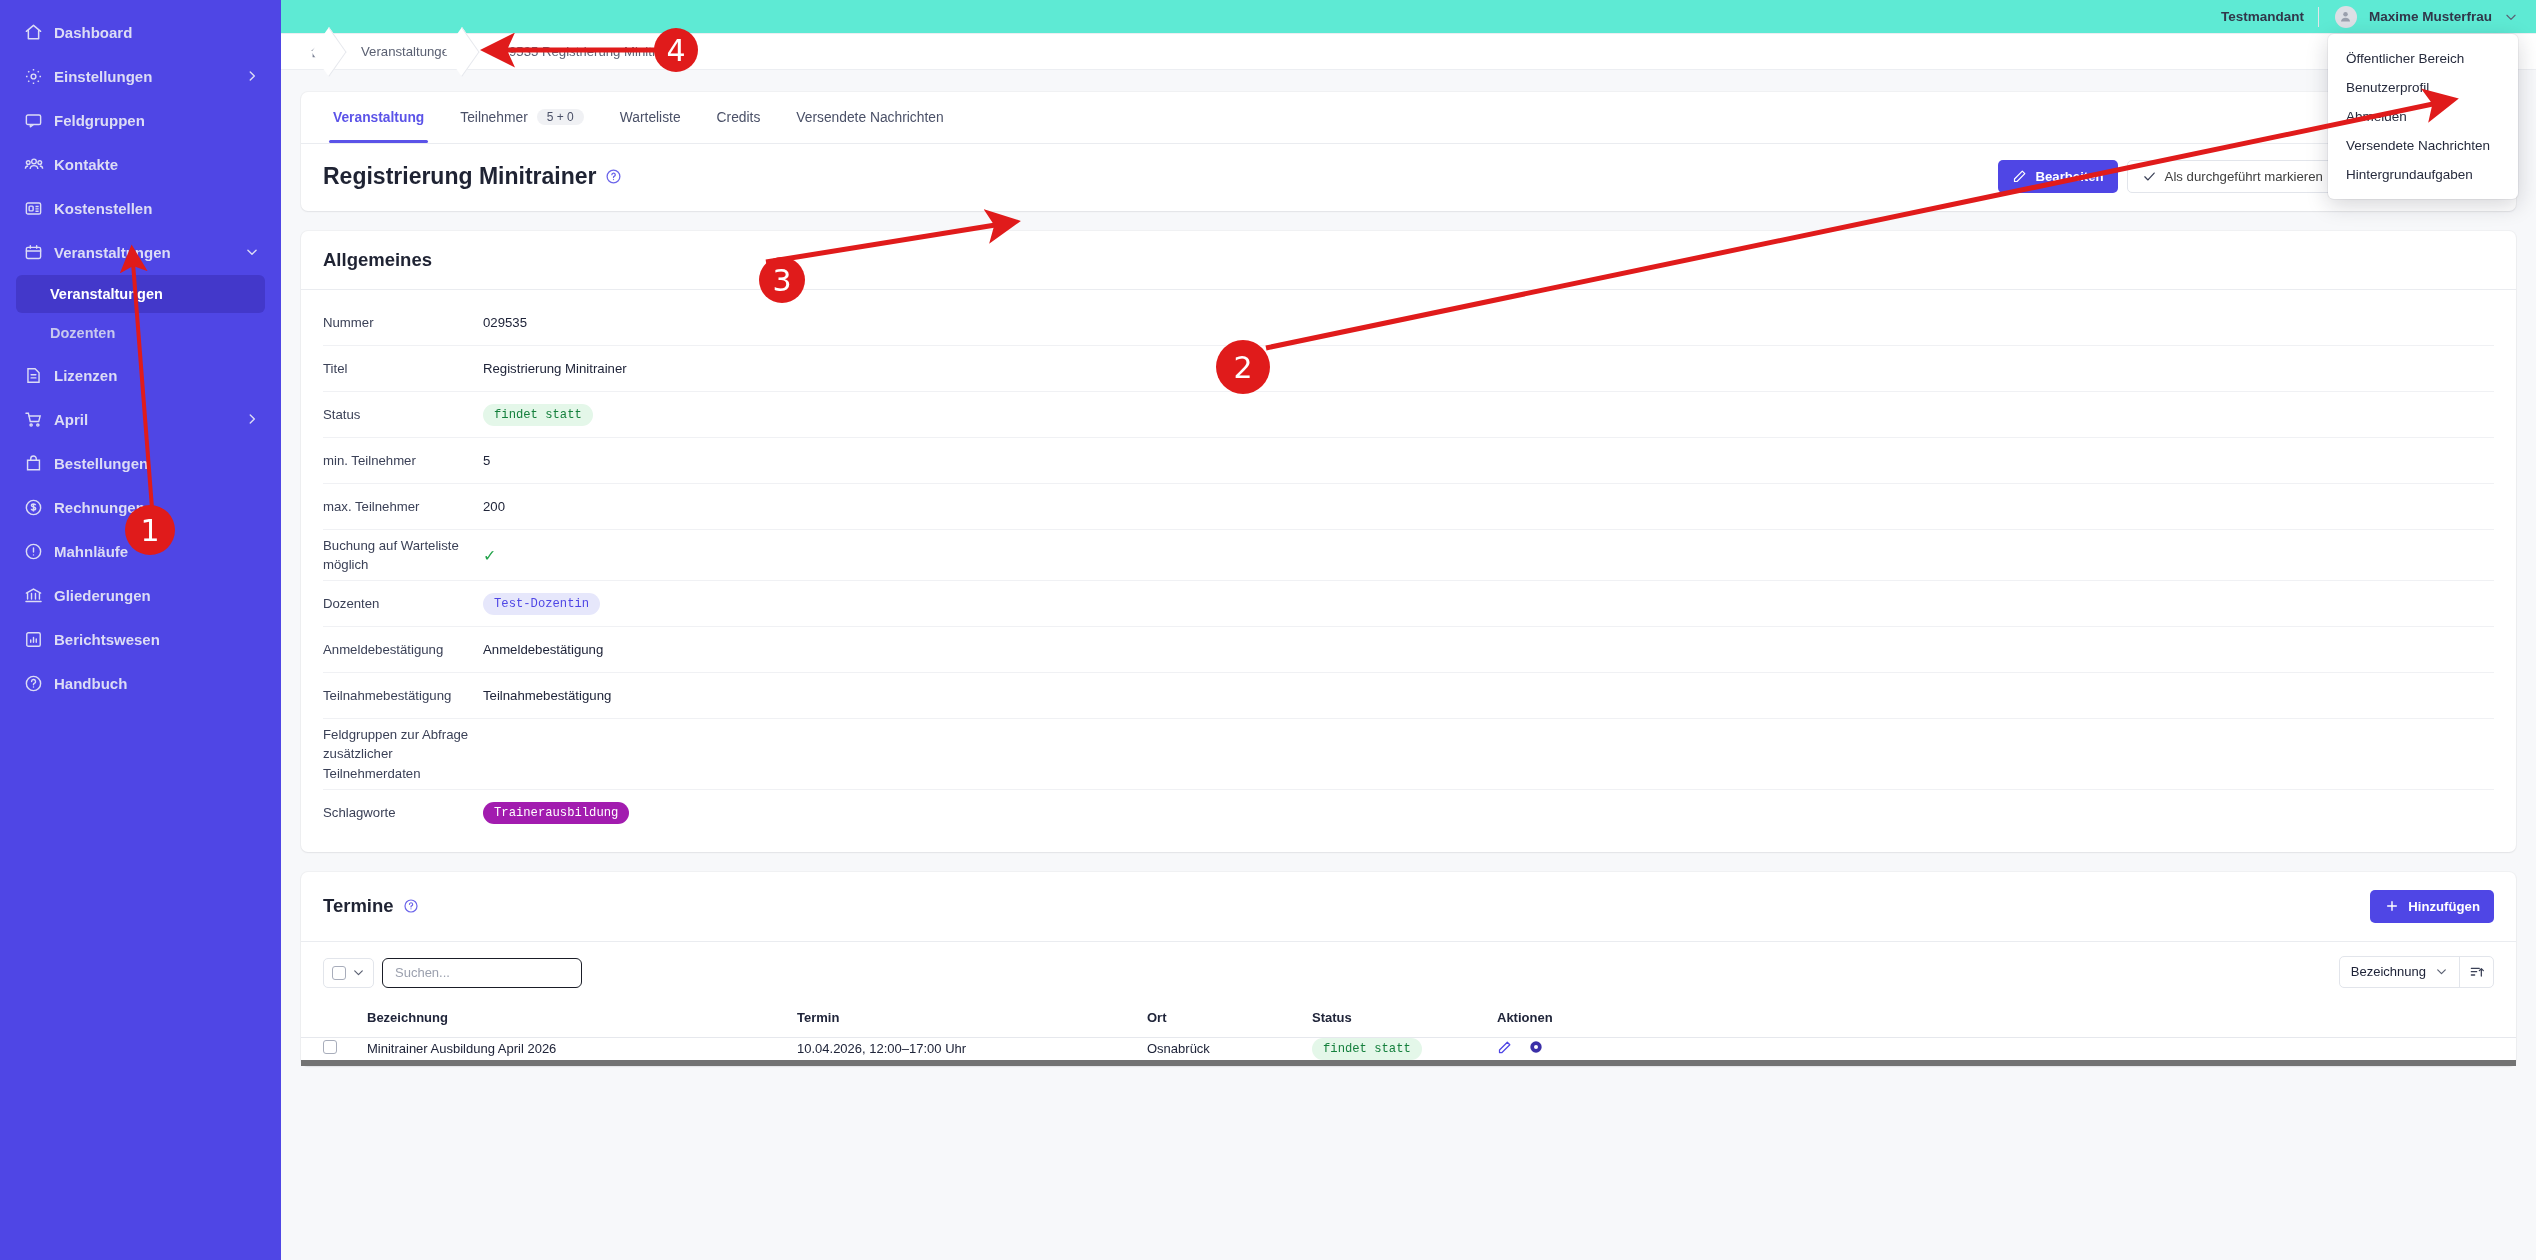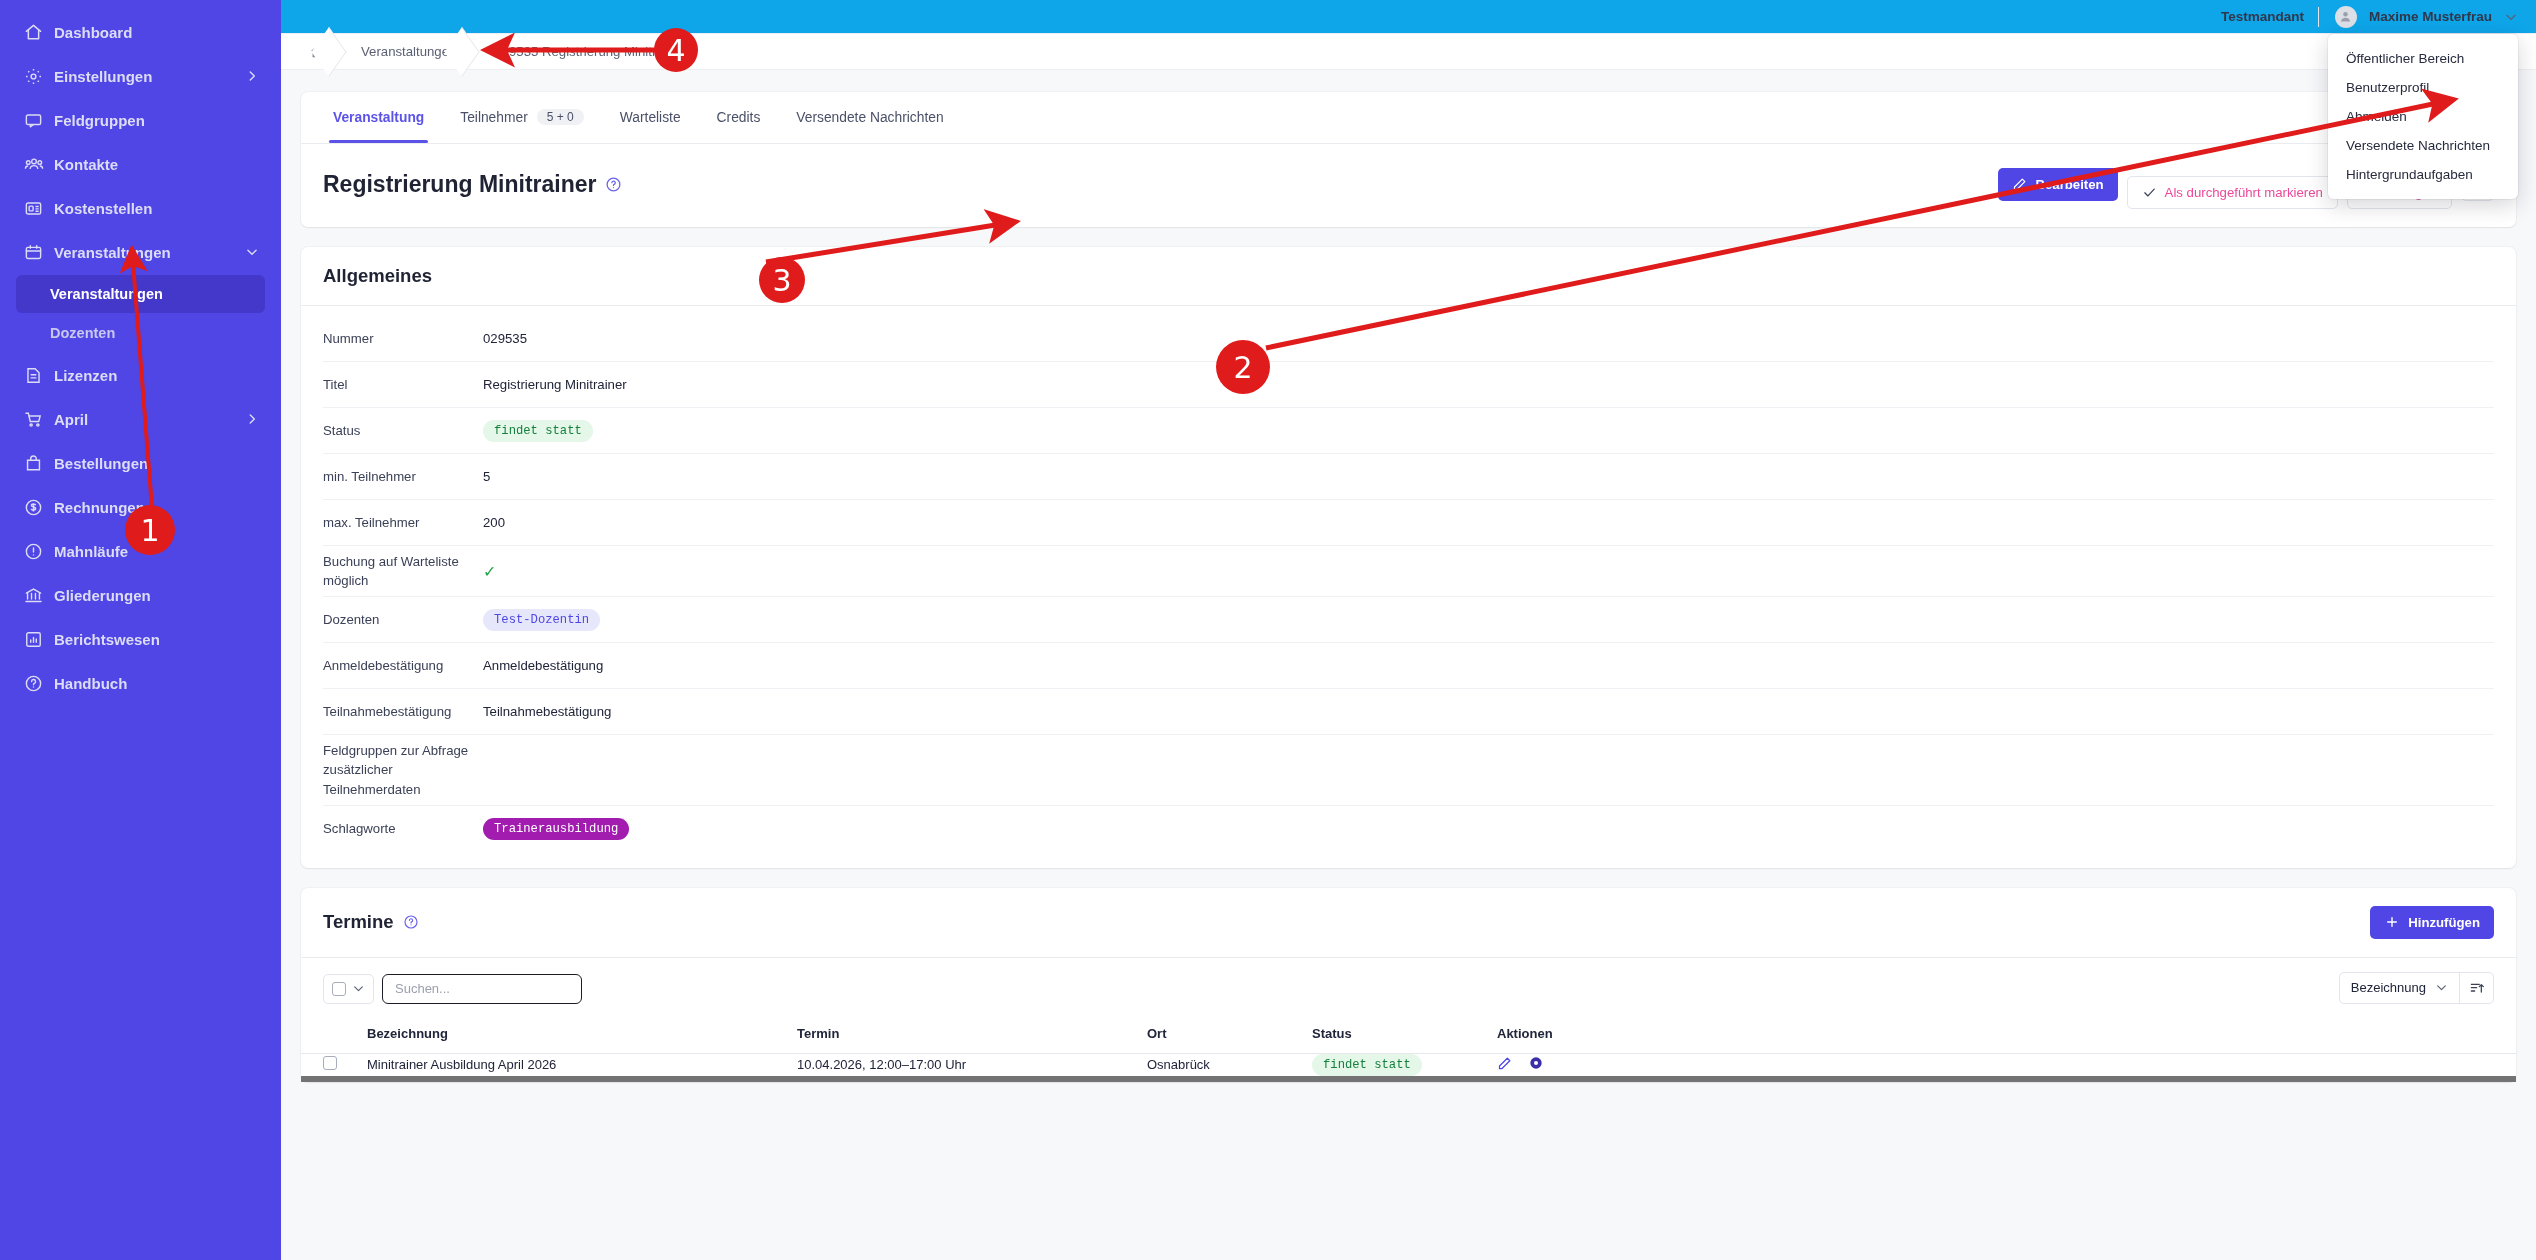--- a/index.html
+++ b/index.html
@@ -34,21 +34,21 @@
     border-radius: 6px;
     color: #c8c8ee; font-size: 14.5px; font-weight: 600;
     cursor: pointer;
   }
   .sub-item.active { background: #4338ca; color: #ffffff; }
 
   
   .main { flex: 1; height: 1260px; position: relative; background: #f7f8fa; }
 
   .topbar {
-    height: 34px; background: #0ea5e9;
+    height: 34px; background: #5eead4;
     display:flex; align-items:center; justify-content:flex-end;
     padding-right: 18px; gap: 0px;
     border-bottom: 1px solid #eceef2;
   }
   .tenant { font-size: 13.5px; color: #31374a; font-weight: 600; margin-right: 14px; }
   .topdiv { width:1px; height:20px; background:#e2e5ea; margin-right:16px; }
   .avatar {
     width: 22px; height: 22px; border-radius: 50%;
     background: #dcdfe5; display:flex; align-items:center; justify-content:center;
     margin-right: 12px;
@@ -107,21 +107,21 @@
   .page-title { font-size: 23px; font-weight:700; color:#1f2333; display:flex; align-items:center; gap:9px; }
   .help-ico { display:flex; align-items:center; }
 
   .btns { display:flex; align-items:center; gap:9px; }
   .btn {
     display:flex; align-items:center; gap:8px;
     height:33px; padding: 0 14px; border-radius:5px;
     font-size:13.2px; font-weight:600; cursor:pointer; white-space:nowrap;
   }
   .btn-primary { background:#4f46e5; color:#ffffff; }
-  .btn-ghost { background:#ffffff; color:#ec4899; border:1px solid #e2e5eb; font-weight:500;margin-top:16px;}
+  .btn-ghost { background:#ffffff; color:#404040; border:1px solid #e2e5eb; font-weight:500;}
   .btn-icon { width:33px; height:33px; padding:0; justify-content:center; background:#fff; border:1px solid #e2e5eb; border-radius:5px; cursor:pointer; display:flex; align-items:center;}
 
   .card-head { padding: 18px 22px; border-bottom:1px solid #eaecf0; display:flex; align-items:center; justify-content:space-between; }
   .card-head h2 { font-size:18.5px; font-weight:700; color:#1f2333; display:flex; align-items:center; gap:9px; }
 
   
   .dl { padding: 10px 22px 16px 22px; }
   .dl-row { display:flex; align-items:center; min-height:46px; border-bottom:1px solid #f0f1f4; padding: 6px 0; }
   .dl-row:last-child { border-bottom:none; }
   .dl-term { width: 160px; min-width:160px; font-size:13.2px; color:#3b4157; line-height:1.45; }

